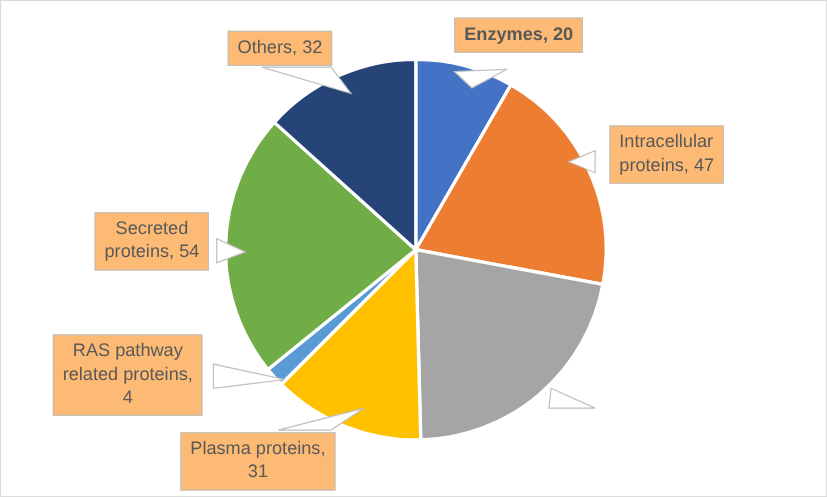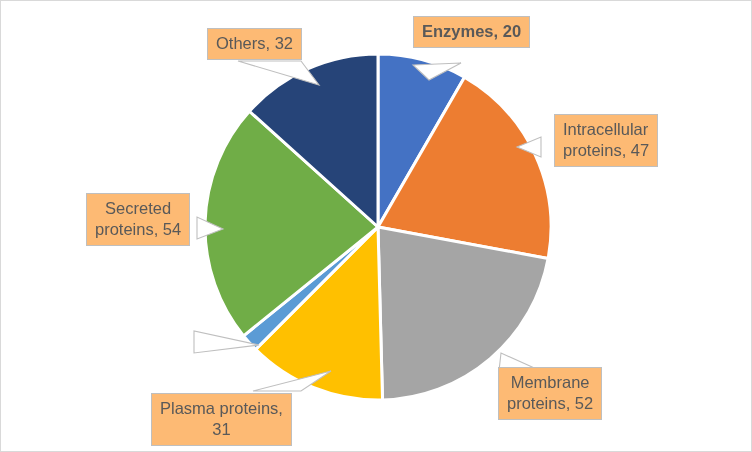--- a/index.html
+++ b/index.html
@@ -72,25 +72,26 @@
 
       <polygon points="237,60 300,60 318,84" fill="#ffffff" stroke="#bfbfbf" stroke-width="1.1"></polygon>
     </g>
   </svg>
 
   <div class="callout callout-left" style="left:412px; top:15px;font-weight:bold;">Enzymes, 20</div>
 
   <div class="callout callout-left" style="left:540px; top:113px;margin-left:13px;">Intracellular
 proteins, 47</div>
 
-  <div class="callout callout-center" style="left:497px; top:366px;">Membrane
-proteins, 52</div>
 
-  <div class="callout callout-center" style="left:150px; top:392px;">Plasma proteins,
+  <div class="callout callout-center" style="left:163px; top:392px;">Plasma proteins,
 31</div>
 
+  <div class="callout callout-center" style="left:47px; top:303px;">RAS pathway
+related proteins,
+4</div>
 
   <div class="callout callout-center" style="left:85px; top:192px;text-align:center;">Secreted
 proteins, 54</div>
 
   <div class="callout callout-center" style="left:206px; top:27px;">Others, 32</div>
 
 </div>
 
 </body></html>

